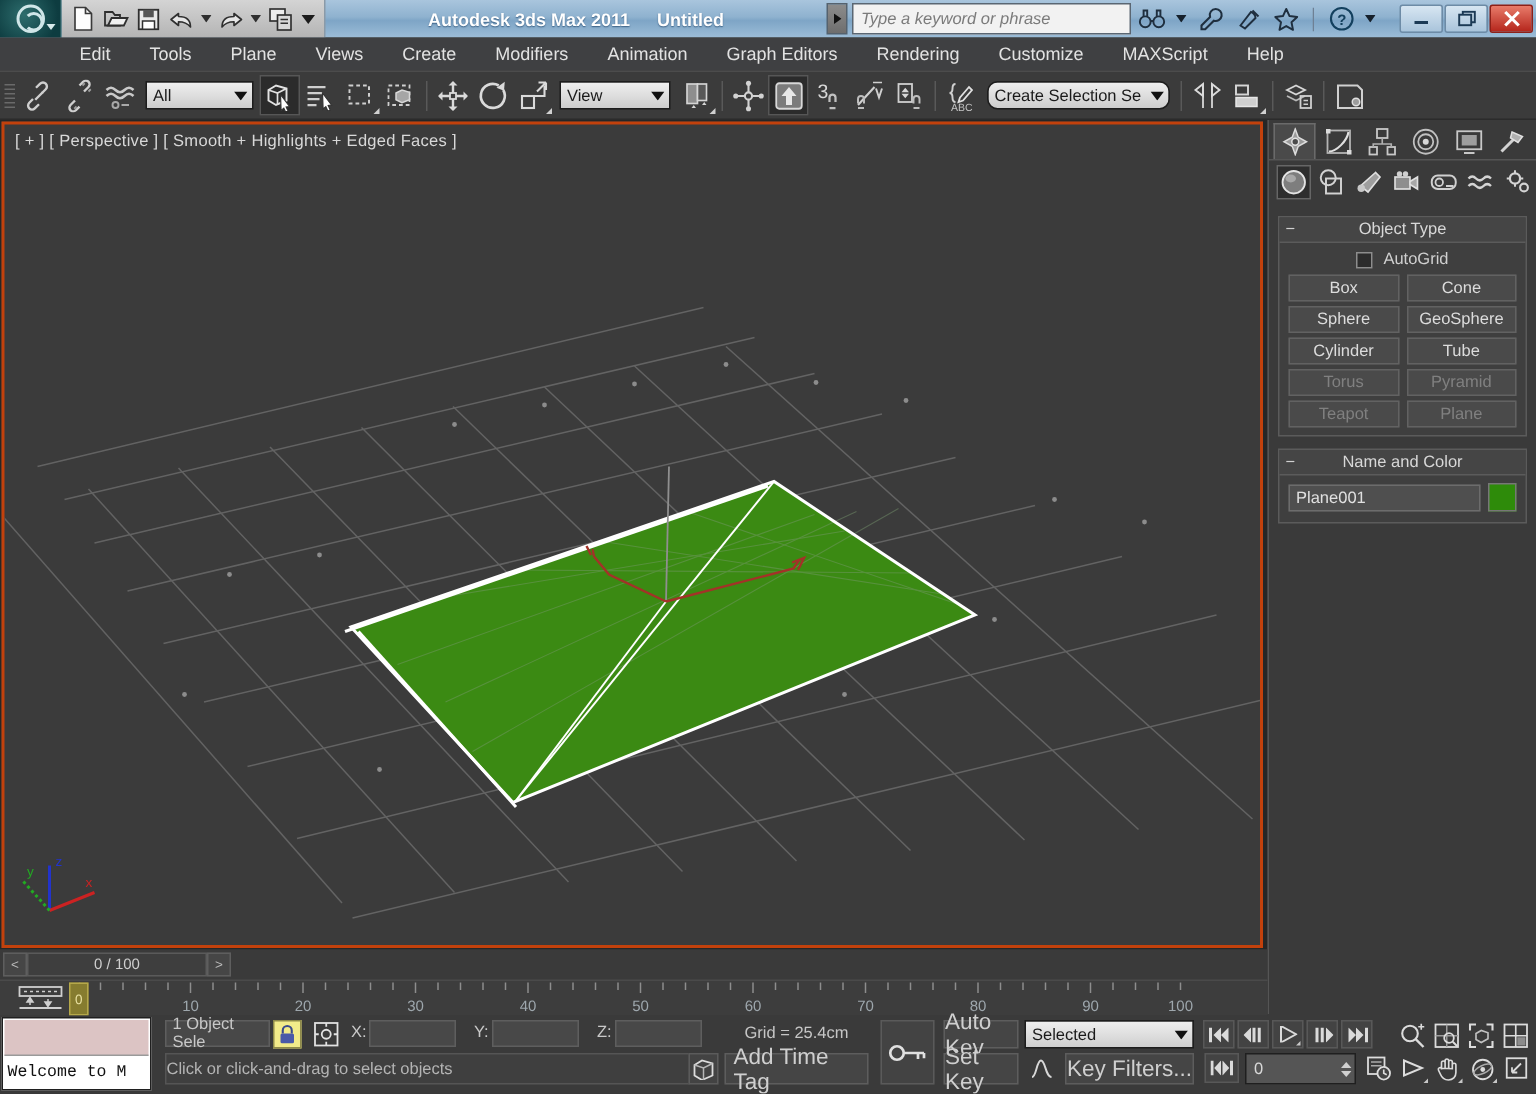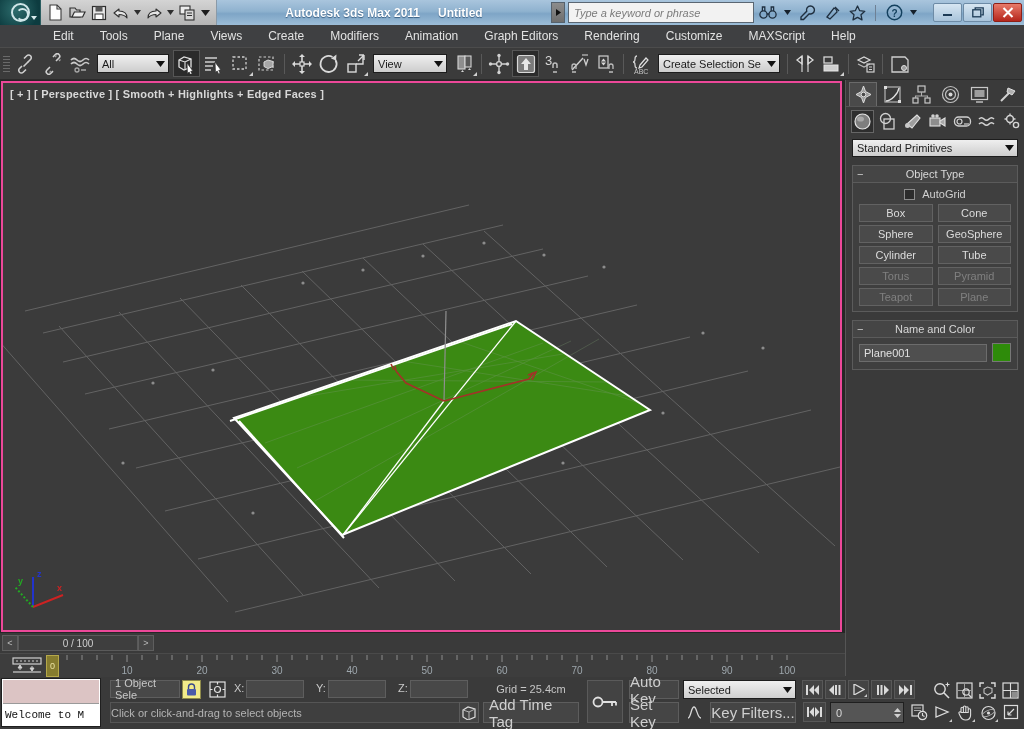--- a/index.html
+++ b/index.html
@@ -102,21 +102,21 @@
   .corner-tri{position:absolute;right:1px;bottom:1px;width:0;height:0;
     border-left:4px solid transparent;border-bottom:4px solid #d0d0d0;}
 
   
   #viewport-wrap{
     position:absolute;left:0;top:80px;width:845px;height:553px;
     background:#262626;padding:1px;
   }
   #viewport{
     position:absolute;left:1px;top:1px;width:841px;height:551px;
-    background:#3b3b3b;border:2px solid #ec4899;overflow:hidden;font-weight:bold;
+    background:#3b3b3b;border:2px solid #c2410c;overflow:hidden;
   }
   #vp-label{
     position:absolute;left:7px;top:5px;font-size:11px;color:#d8d8d8;
     letter-spacing:.2px;z-index:4;white-space:nowrap;
   }
   #vp-svg{position:absolute;left:0;top:0;}
   #axis-tripod{position:absolute;left:8px;bottom:15px;width:60px;height:52px;}
 
   
   #cmdpanel{
@@ -520,21 +520,21 @@
   </div>
   <div class="mt-sep"></div>
   <div class="mt-btn">
     <svg width="22" height="22" viewBox="0 0 22 22">
         <path d="M7 3q-2 0-2 3t-2 3q2 0 2 3t2 3" fill="none" stroke="#cfcfcf" stroke-width="1.3"></path>
         <path d="M10 12l6-7 2 2-6 7-3 1z" fill="none" stroke="#e0e0e0" stroke-width="1.2"></path>
         <text x="4" y="21" font-size="7" fill="#c5c5c5" font-family="Liberation Sans">ABC</text>
       </svg>
   </div>
 
-  <div class="mt-combo" style="width:122px;margin:0 4px;">
+  <div class="mt-combo" style="width:122px;margin:0 4px;border-radius:7px;">
     <span style="overflow:hidden;white-space:nowrap;">Create Selection Se</span>
     <span class="cb-arrow">
       <svg width="9" height="6" viewBox="0 0 9 6">
           <path d="M0 0h9L4.5 6z" fill="#111"></path>
         </svg>
     </span>
   </div>
 
   <div class="mt-sep"></div>
   <div class="mt-btn">
@@ -746,28 +746,20 @@
     </div>
     <div class="cp-cat">
       <svg width="19" height="19" viewBox="0 0 19 19">
           <circle cx="7" cy="7" r="3.4" fill="none" stroke="#d4d4d4" stroke-width="1.5"></circle>
           <circle cx="13" cy="13" r="2.6" fill="none" stroke="#d4d4d4" stroke-width="1.4"></circle>
           <path d="M7 1.5v2M7 10.5v2M1.5 7h2M10.5 7h2" stroke="#d4d4d4" stroke-width="1.3"></path>
         </svg>
     </div>
   </div>
 
-  <div id="cp-combo">
-    <span>Standard Primitives</span>
-    <span class="cb-arrow" style="display:flex;align-items:center;width:16px;justify-content:center;">
-      <svg width="9" height="6" viewBox="0 0 9 6">
-          <path d="M0 0h9L4.5 6z" fill="#111"></path>
-        </svg>
-    </span>
-  </div>
 
   <div class="rollout">
     <div class="rollout-hdr">
       <span class="minus">−</span>
       <span class="rt">Object Type</span>
     </div>
     <div class="autogrid-row">
       <span class="cb-box"></span>
       <span class="lbl">AutoGrid</span>
     </div>

